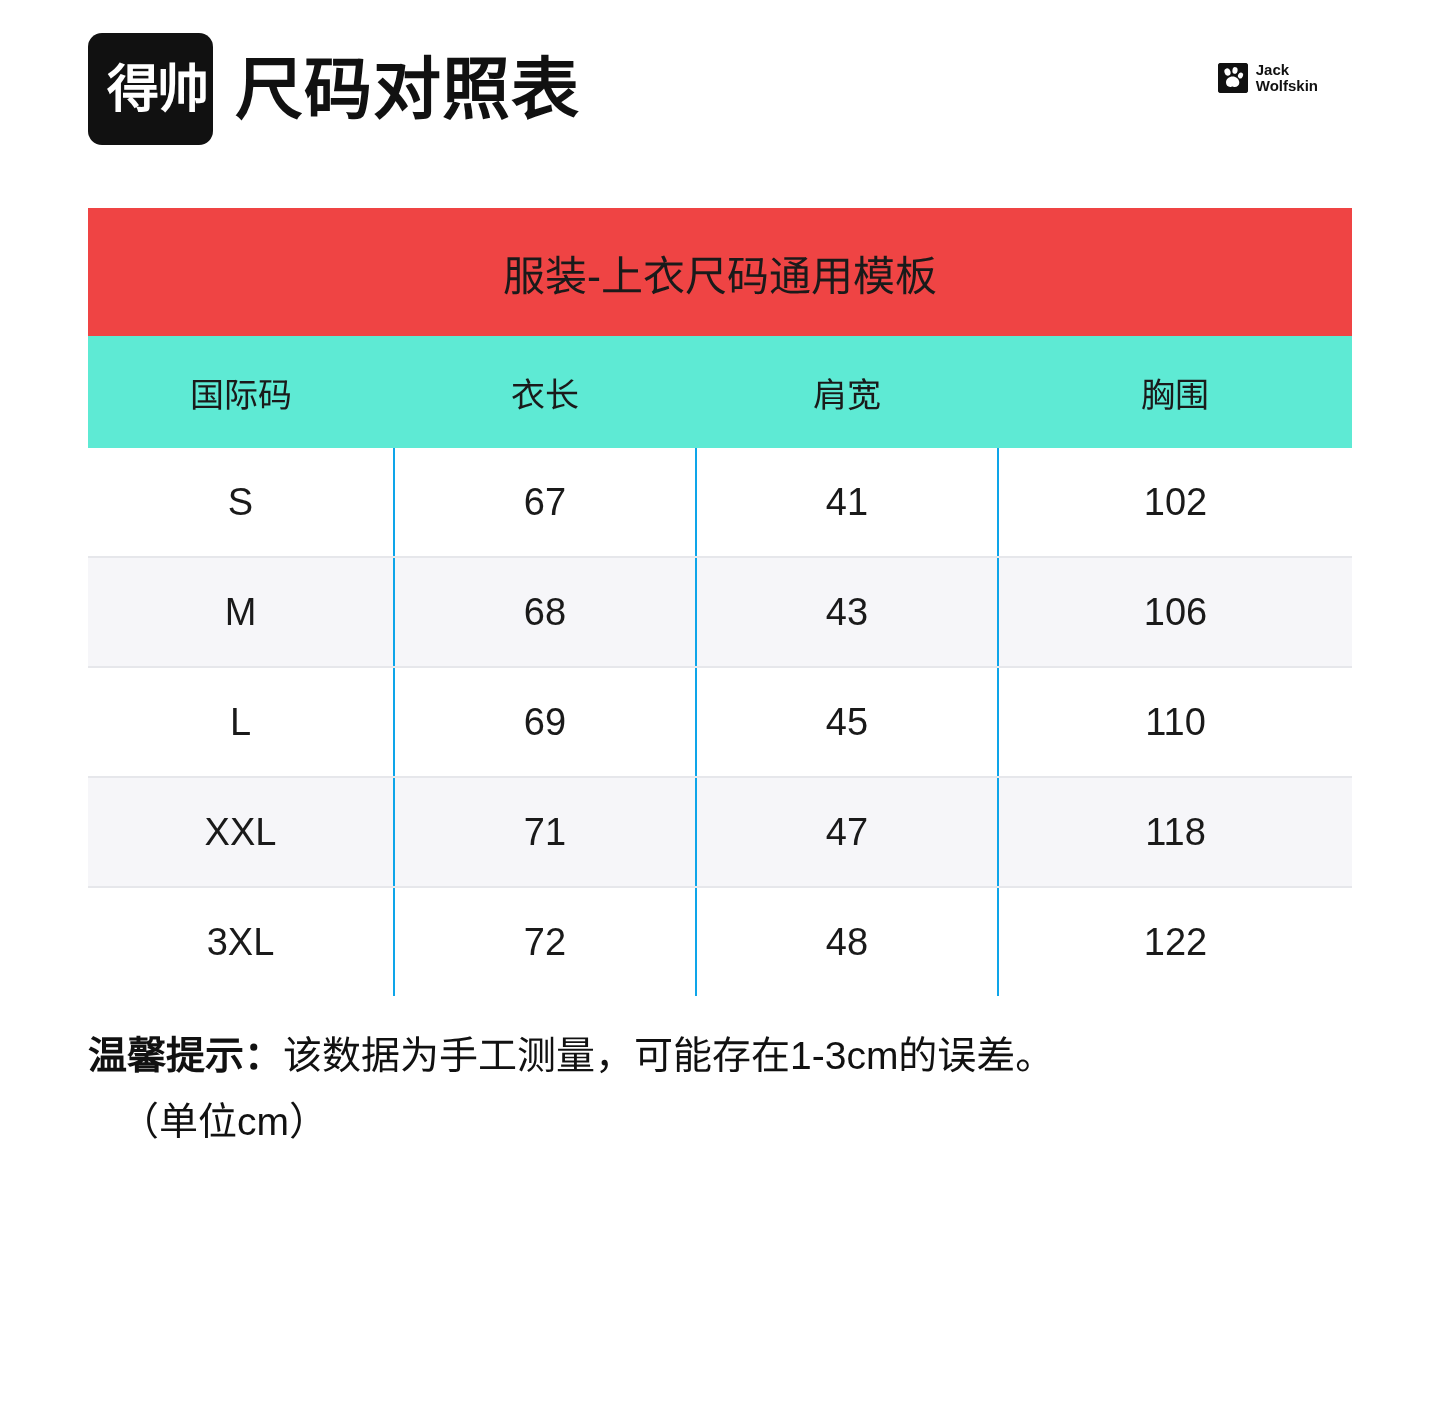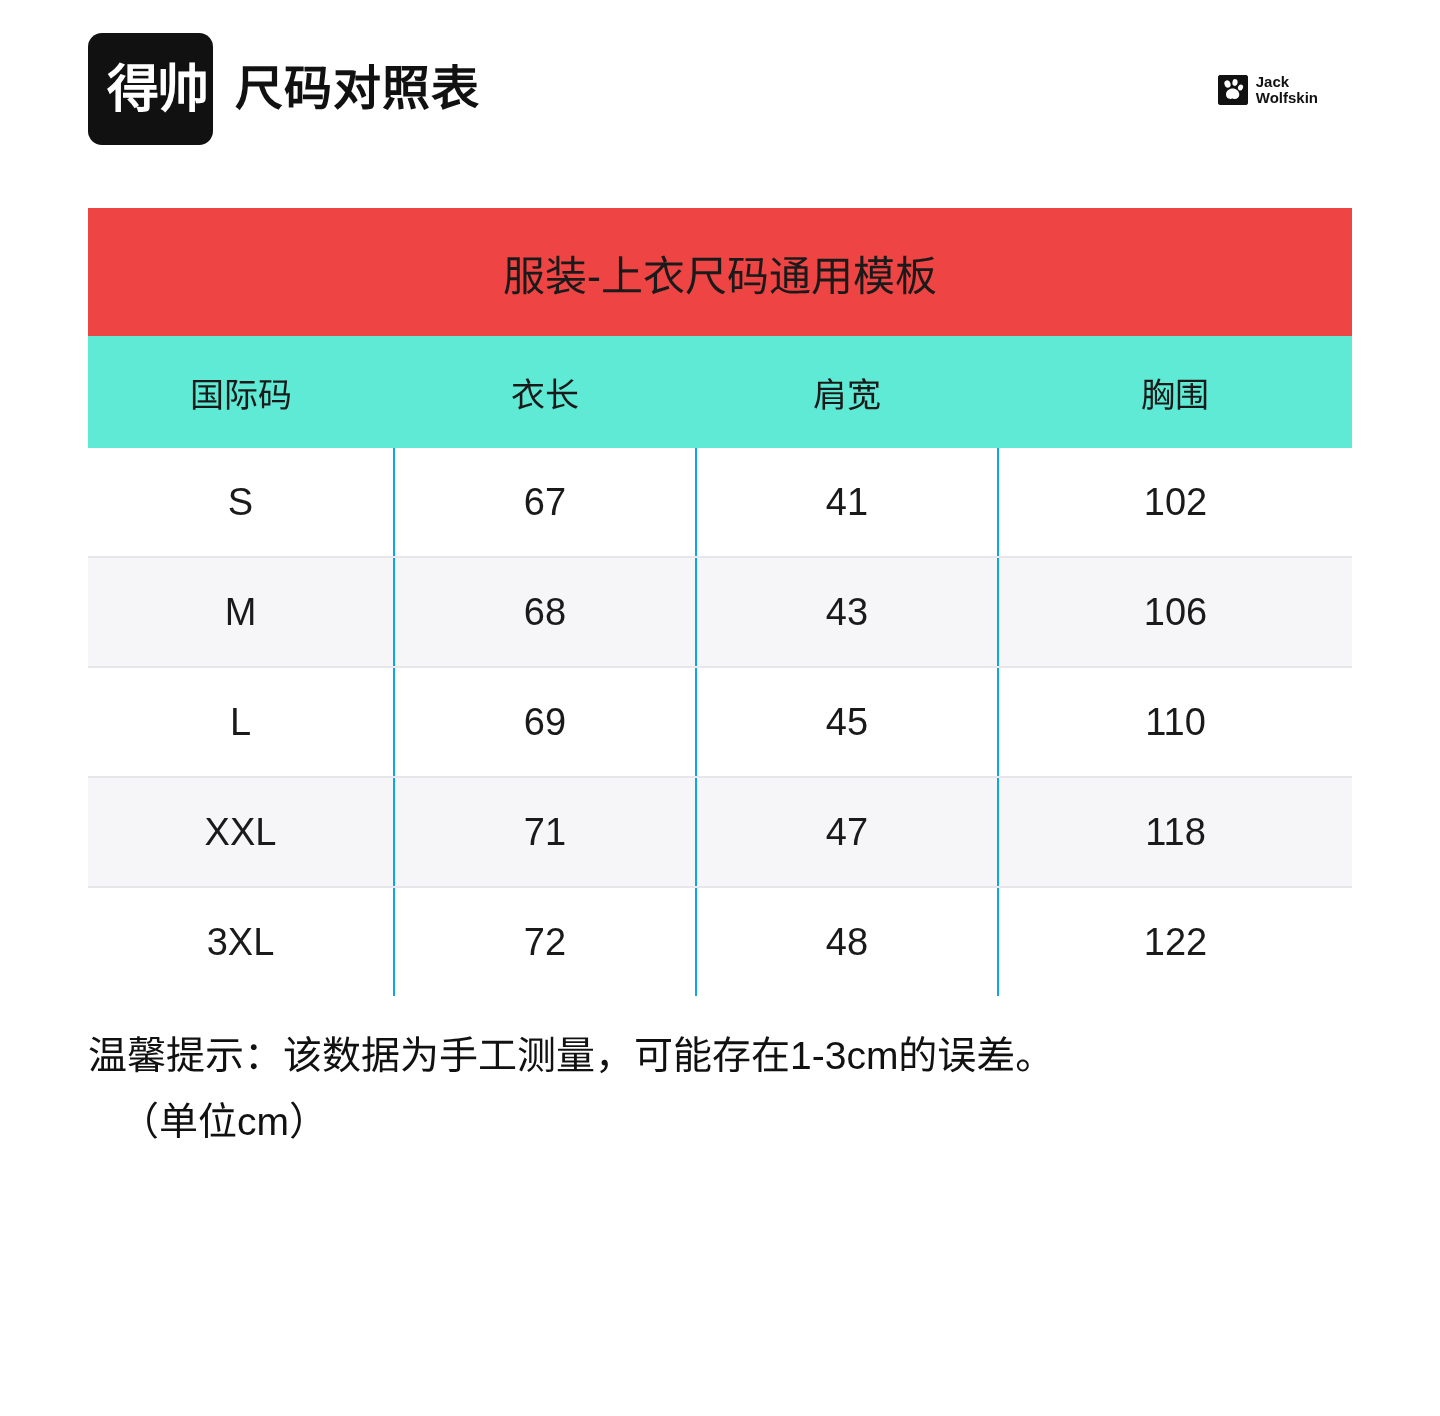--- a/index.html
+++ b/index.html
@@ -43,32 +43,32 @@
   }
   .brand-badge .badge-text {
     color: #ffffff;
     font-size: 52px;
     font-weight: 700;
     letter-spacing: -2px;
     line-height: 1;
     font-family: "DejaVu Sans", "Liberation Sans", sans-serif;
   }
   .header-title {
-    font-size: 48px;
+    font-size: 68px;
     font-weight: 700;
     line-height: 1;
     margin-left: 22px;
     color: #111111;
     letter-spacing: 1px;
   }
 
   
   .partner-logo {
     position: absolute;
-    top: 74px;
+    top: 62px;
     right: 122px;
     display: flex;
     align-items: center;
     gap: 8px;
   }
   .partner-mark {
     width: 30px;
     height: 30px;
     background: #111111;
     border-radius: 3px;
@@ -141,21 +141,21 @@
 
   
   .note {
     margin: 30px 88px 0 88px;
     width: 1270px;
     font-size: 39px;
     line-height: 1.55;
     color: #111111;
   }
   .note .note-label {
-    font-weight: 400;
+    font-weight: 700;
   }
   .note .note-unit {
     display: block;
     margin-left: 32px;
     margin-top: 6px;
   }
 </style>
 </head>
 <body>
 

